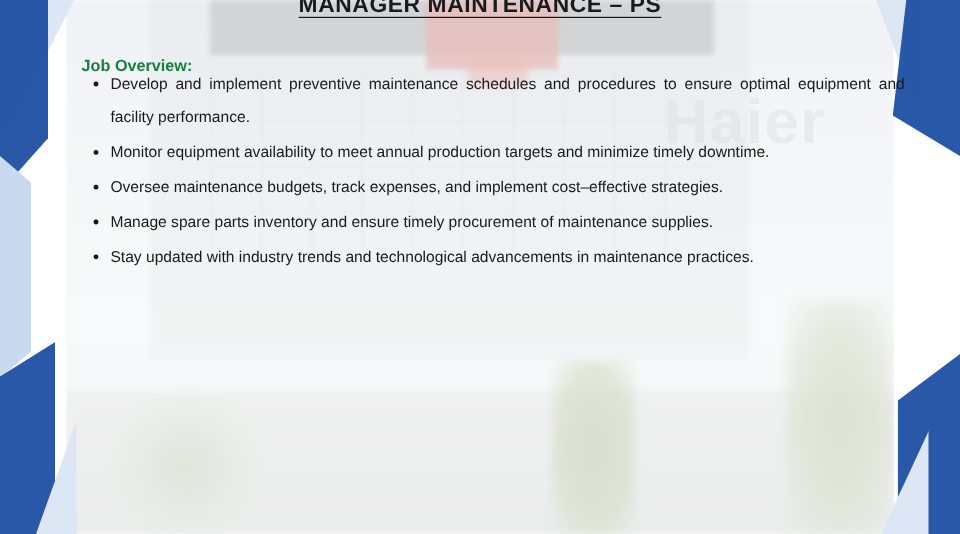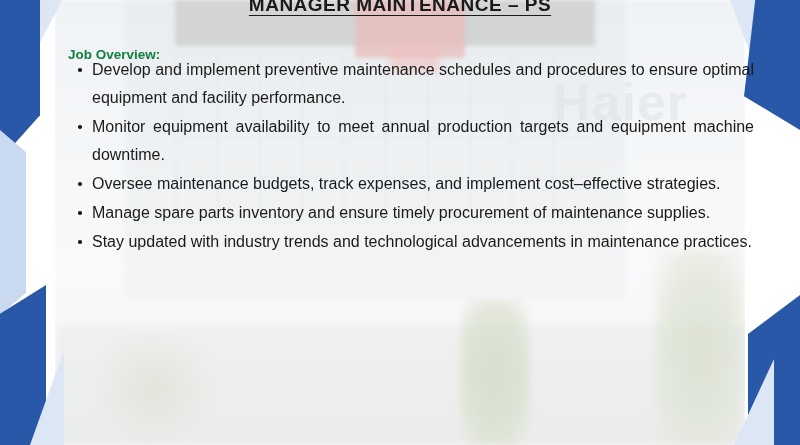--- a/index.html
+++ b/index.html
@@ -247,21 +247,21 @@
     left: 72px;
     top: 56px;
     width: 682px;
     margin: 0;
     padding: 0;
     list-style: none;
   }
   .bullet-item {
     position: relative;
     padding-left: 20px;
-    font-size: 16px;
+    font-size: 13px;
     line-height: 28px;
     color: #1a1a1a;
     text-align: justify;
     text-justify: inter-word;
     margin-bottom: 1px;
   }
   .bullet-item::before {
     content: "";
     position: absolute;
     left: 6px;
@@ -301,20 +301,20 @@
   <div class="deco deco-right-top"></div>
   <div class="deco deco-right-bottom"></div>
   <div class="deco deco-right-bottom2"></div>
 
   <div class="content">
     <div class="doc-title">MANAGER MAINTENANCE – PS</div>
     <div class="section-heading">Job Overview:</div>
 
     <ul class="bullet-list">
       <li class="bullet-item">Develop and implement preventive maintenance schedules and procedures to ensure optimal equipment and facility performance.</li>
-      <li class="bullet-item">Monitor equipment availability to meet annual production targets and equipment machine downtime.</li>
+      <li class="bullet-item">Monitor equipment availability to meet annual production targets and minimize timely downtime.</li>
       <li class="bullet-item">Oversee maintenance budgets, track expenses, and implement cost–effective strategies.</li>
       <li class="bullet-item">Manage spare parts inventory and ensure timely procurement of maintenance supplies.</li>
       <li class="bullet-item">Stay updated with industry trends and technological advancements in maintenance practices.</li>
     </ul>
   </div>
 
 </div>
 
 </body></html>

